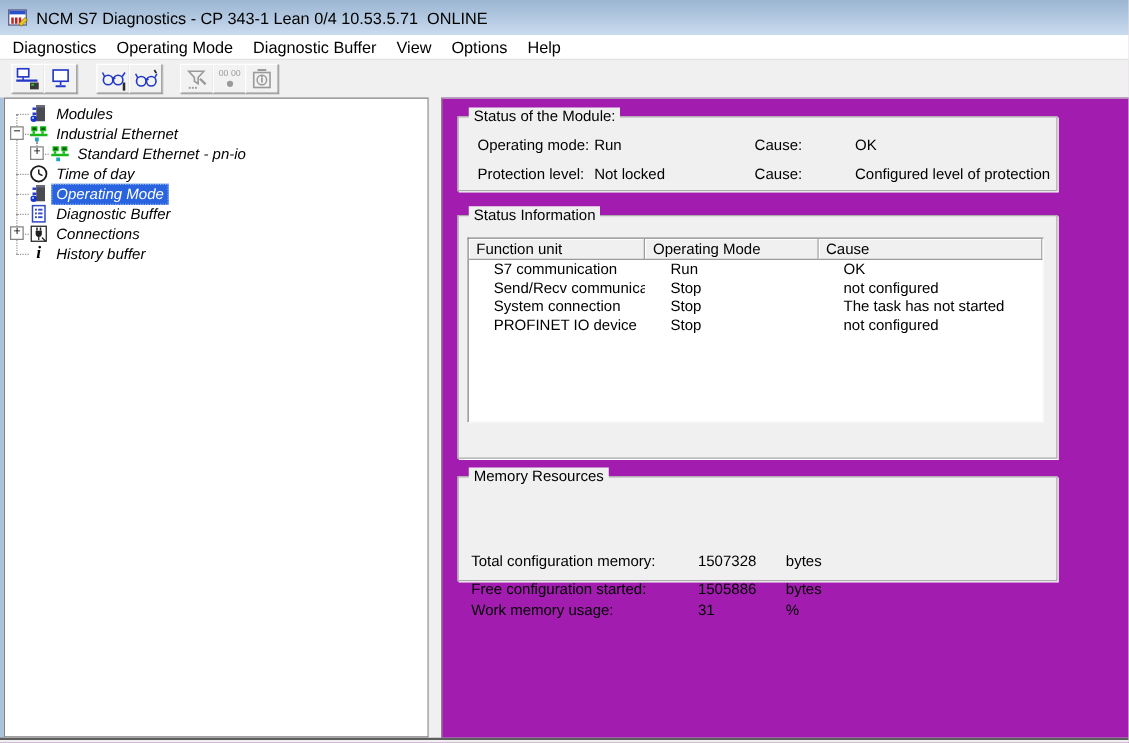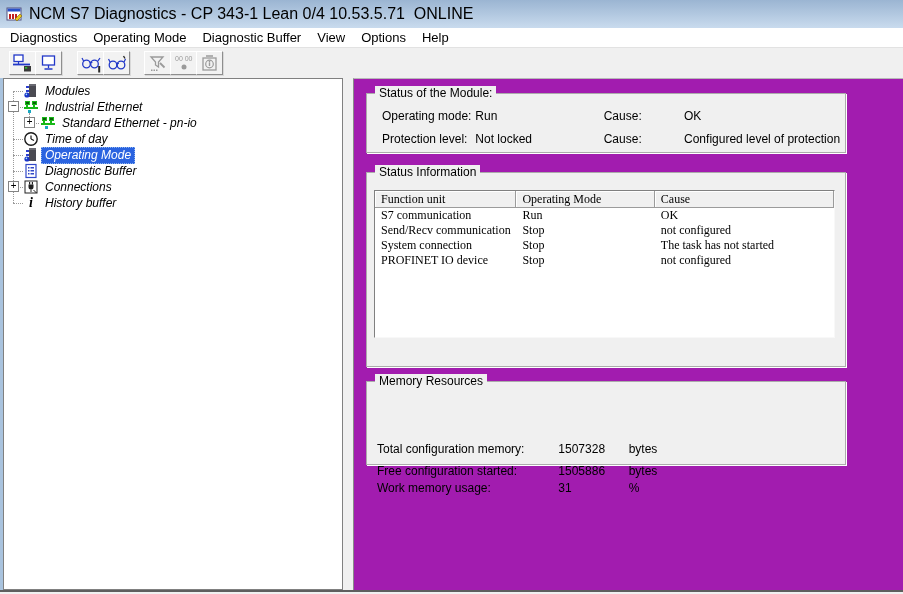--- a/index.html
+++ b/index.html
@@ -2,21 +2,21 @@
 <html><head>
 <meta charset="utf-8">
 <style>
   html,body{margin:0;padding:0;background:#d8d8d8;}
   .window{position:relative;width:903px;height:594px;background:#F0F0F0;overflow:hidden;
           font-family:"Liberation Sans",sans-serif;color:#000;}
   
   .titlebar{position:absolute;left:0;top:0;width:100%;height:28px;box-sizing:border-box;
             background:linear-gradient(#9BB5D2,#C9DBEE);display:flex;align-items:center;padding-left:6px;}
   .app-icon{width:17px;height:17px;margin-right:6px;flex:0 0 auto;}
-  .title-text{font-size:16px;white-space:pre;}
+  .title-text{font-size:13px;white-space:pre;}
   
   .menubar{position:absolute;left:0;top:28px;width:100%;height:20px;box-sizing:border-box;background:#FFFFFF;
            border-bottom:1px solid #E2E2E2;display:flex;align-items:center;padding-left:2px;font-size:13px;}
   .menu-item{padding:0 8px;line-height:19px;cursor:default;}
   
   .toolbar{position:absolute;left:0;top:48px;width:100%;height:30px;background:#F0F0F0;}
   .tb{position:absolute;top:3px;width:27px;height:24px;background:#F2F2F2;padding:0;margin:0;
       border:1px solid;border-color:#FFFFFF #8E8E8E #8E8E8E #FFFFFF;box-shadow:1px 1px 0 #D9D9D9;
       display:flex;align-items:center;justify-content:center;box-sizing:border-box;}
   
@@ -50,27 +50,27 @@
   #box-mem{top:302px;height:84px;}
   .legend{position:absolute;top:-8px;left:8px;background:#F0F0F0;padding:0 4px;font-size:12px;line-height:15px;}
   
   .srow{position:absolute;left:15px;right:6px;white-space:nowrap;}
   #srow1{top:15px;}  #srow2{top:38px;}
   .srow .c1{display:inline-block;width:90px;}
   .srow .c2{display:inline-block;width:125px;}
   .srow .c3{display:inline-block;width:77px;}
   
   .itable{position:absolute;left:7px;top:17px;width:461px;height:148px;background:#fff;box-sizing:border-box;
-          border:1px solid;border-color:#808080 #F8F8F8 #F8F8F8 #808080;overflow:hidden;font-family:Liberation Serif, serif;}
+          border:1px solid;border-color:#808080 #F8F8F8 #F8F8F8 #808080;overflow:hidden;}
   .thead{display:flex;height:17px;}
   .th{box-sizing:border-box;background:#F0F0F0;border-right:1px solid #9B9B9B;border-bottom:1px solid #9B9B9B;
       box-shadow:inset 1px 1px 0 #fff;padding-left:6px;line-height:16px;white-space:nowrap;overflow:hidden;}
   .th:nth-child(1){width:142px;} .th:nth-child(2){width:139px;} .th:nth-child(3){width:180px;}
   .itr{display:flex;height:15px;line-height:15px;}
-  .td{box-sizing:border-box;padding-left:6px;white-space:nowrap;overflow:hidden;}
+  .td{box-sizing:border-box;padding-left:20px;white-space:nowrap;overflow:hidden;}
   .td:nth-child(1){width:142px;} .td:nth-child(2){width:139px;} .td:nth-child(3){width:180px;}
   
   .mrow{position:absolute;left:10px;white-space:nowrap;}
   #mrow1{top:23px;} #mrow2{top:45px;} #mrow3{top:62px;}
   .mrow .ml{display:inline-block;width:178px;}
   .mrow .mv{display:inline-block;width:57px;text-align:left;}
   .mrow .mu{display:inline-block;margin-left:10px;margin-top:37px;}
 </style>
 </head>
 <body>

